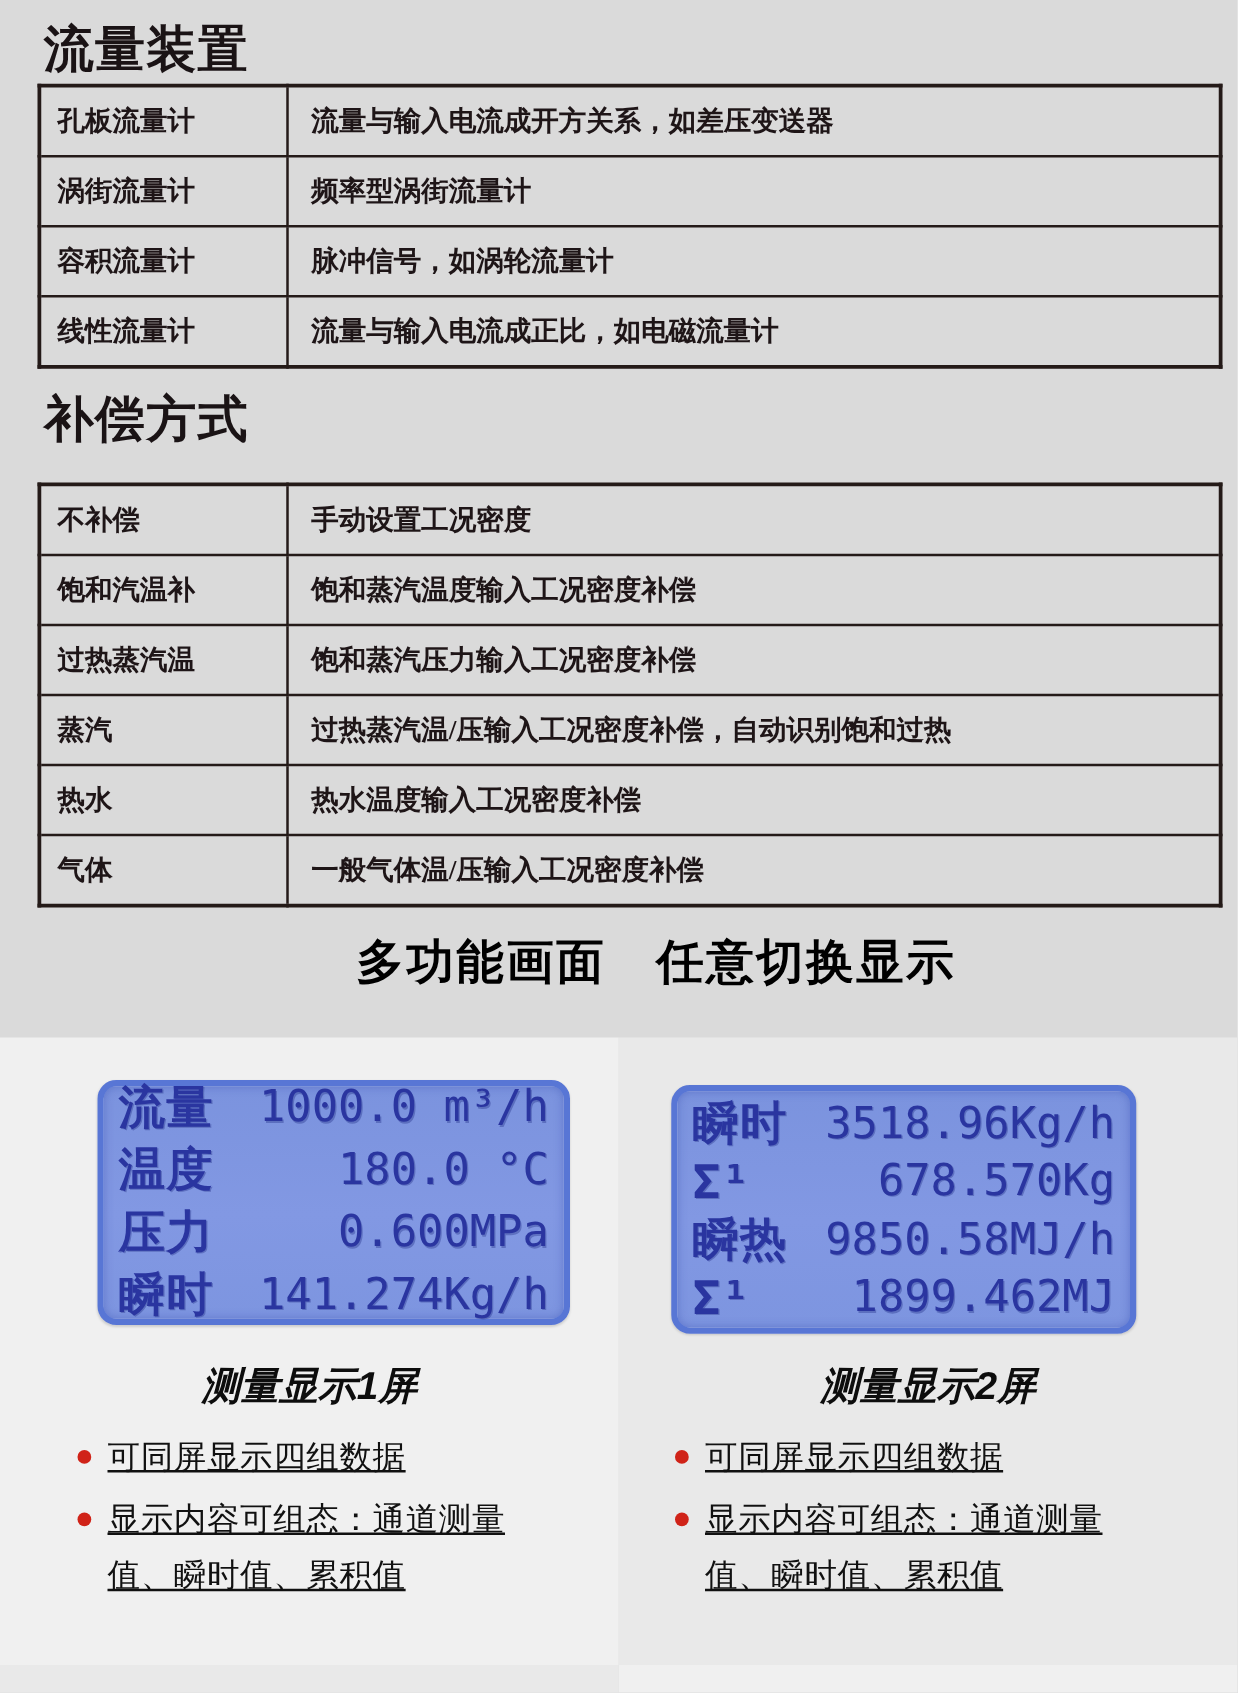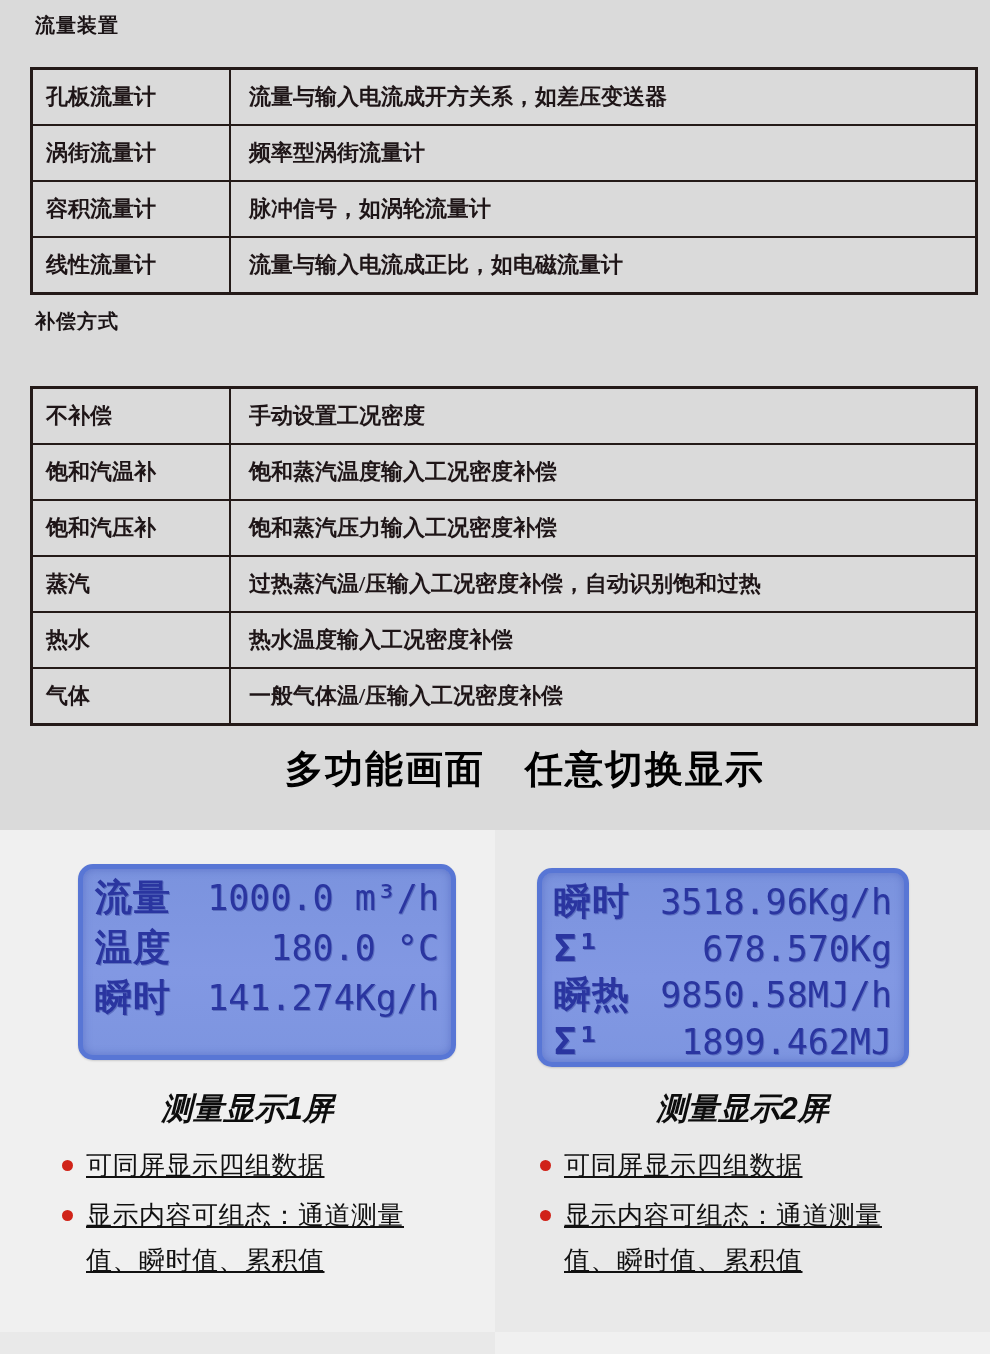--- a/index.html
+++ b/index.html
@@ -5,21 +5,21 @@
   html,body{margin:0;padding:0;}
   .page{
     position:relative; width:990px; height:1354px;
     background:#dadada; overflow:hidden;
     font-family:"Liberation Sans","DejaVu Sans",sans-serif;
   }
   
   .sec-title{
     position:absolute; left:35px;
     font-family:Liberation Sans, sans-serif;
-    font-weight:700; font-size:20px; color:#1a1315; letter-spacing:1px;
+    font-weight:700; font-size:40px; color:#1a1315; letter-spacing:1px;
   }
   #title-flow{top:12px;}
   #title-comp{top:308px;}
   
   table.spec{
     position:absolute; left:30px; width:948px;
     border-collapse:collapse; background:#dadada;
     border:3px solid #241a18;
     font-family:"Liberation Serif","DejaVu Serif",serif;
     font-weight:700; font-size:22px; color:#1e1517;
@@ -44,21 +44,21 @@
   #panel-bg-right{left:495px; width:495px; background:#e9e9e9;}
   .bottom-band{position:absolute; top:1332px; height:22px;}
   #band-left{left:0; width:495px; background:#e9e9e9;}
   #band-right{left:495px; width:495px; background:#f0f0f0;}
   
   .lcd{
     position:absolute; box-sizing:border-box;
     border:5px solid #5876d5; border-radius:15px;
     background:linear-gradient(180deg,#7b93de 0%,#8298e3 55%,#7d95e0 100%);
     box-shadow:inset 0 0 8px rgba(40,60,160,.35), 0 1px 2px rgba(0,0,0,.15);
-    display:flex; flex-direction:column; justify-content:flex-start;
+    display:flex; flex-direction:column; justify-content:center;
     padding:4px 12px 6px 12px;
     color:#2a35a0;
   }
   #lcd-1{left:78px; top:864px; width:378px; height:196px;}
   #lcd-2{left:537px; top:868px; width:372px; height:199px;}
   .lcd-row{display:flex; align-items:center;}
   .lcd-label{
     font-weight:700; font-size:37px; letter-spacing:1px;
     font-family:"DejaVu Sans Mono","Liberation Sans",sans-serif;
     text-shadow:1px 1px 0 rgba(30,40,130,.35);
@@ -124,21 +124,21 @@
     <tbody>
         <tr>
       <td class="c1">不补偿</td>
       <td class="c2">手动设置工况密度</td>
     </tr>
     <tr>
       <td class="c1">饱和汽温补</td>
       <td class="c2">饱和蒸汽温度输入工况密度补偿</td>
     </tr>
     <tr>
-      <td class="c1">饱和汽压补</td>
+      <td class="c1">过热蒸汽温</td>
       <td class="c2">饱和蒸汽压力输入工况密度补偿</td>
     </tr>
     <tr>
       <td class="c1">蒸汽</td>
       <td class="c2">过热蒸汽温/压输入工况密度补偿，自动识别饱和过热</td>
     </tr>
     <tr>
       <td class="c1">热水</td>
       <td class="c2">热水温度输入工况密度补偿</td>
     </tr>
@@ -159,20 +159,24 @@
   <div class="lcd" id="lcd-1">
     <div class="lcd-row">
       <span class="lcd-label">流量</span>
       <span class="lcd-value">1000.0 m³/h</span>
     </div>
     <div class="lcd-row">
       <span class="lcd-label">温度</span>
       <span class="lcd-value">180.0 °C</span>
     </div>
     <div class="lcd-row">
+      <span class="lcd-label">压力</span>
+      <span class="lcd-value">0.600MPa</span>
+    </div>
+    <div class="lcd-row">
       <span class="lcd-label">瞬时</span>
       <span class="lcd-value">141.274Kg/h</span>
     </div>
   </div>
 
   <div class="lcd" id="lcd-2">
     <div class="lcd-row">
       <span class="lcd-label">瞬时</span>
       <span class="lcd-value">3518.96Kg/h</span>
     </div>

